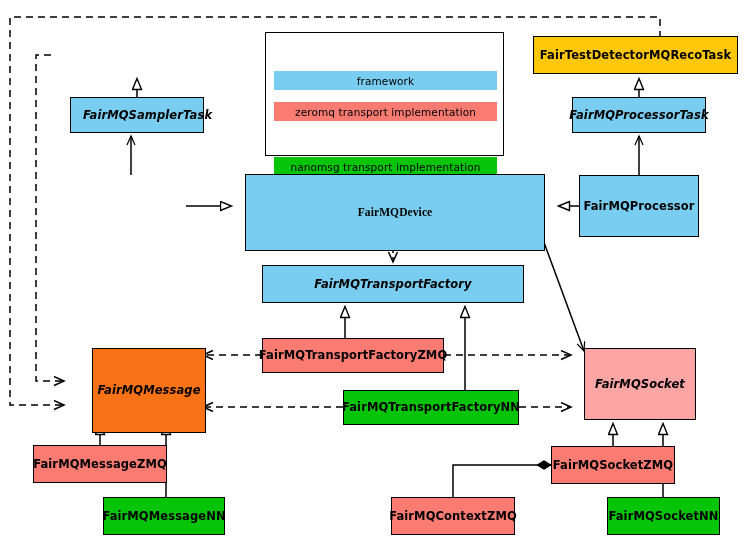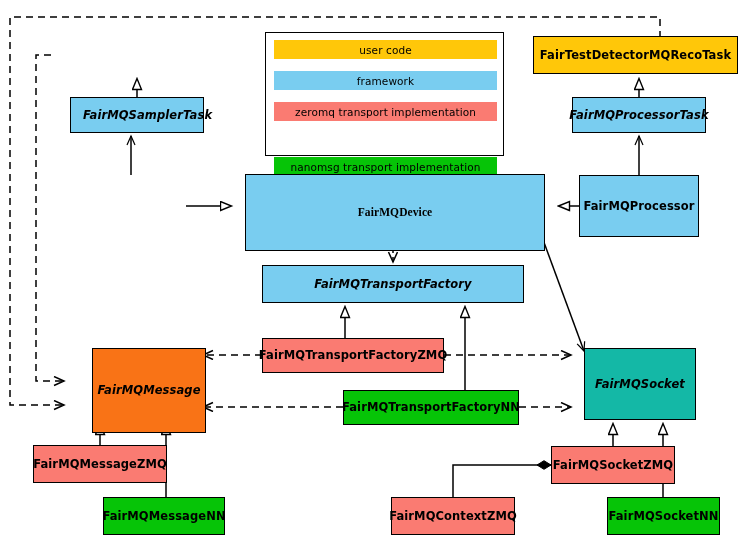--- a/index.html
+++ b/index.html
@@ -116,23 +116,20 @@
       <line x1="166" y1="497" x2="166" y2="424" marker-end="url(#hollowTri)"></line>
 
       <line x1="613" y1="446" x2="613" y2="424" marker-end="url(#hollowTri)"></line>
       <line x1="663" y1="497" x2="663" y2="424" marker-end="url(#hollowTri)"></line>
 
       <path d="M 551,465 L 453,465 L 453,497" marker-start="url(#filledDiamond)"></path>
     </g>
   </svg>
 
   <div class="legend-box" style="left:265px; top:32px; width:239px; height:124px;">
-    <div class="legend-row" style="left:8px; top:7px; width:223px; height:19px; background:#FFC709;">
-      <span>user code</span>
-    </div>
     <div class="legend-row" style="left:8px; top:38px; width:223px; height:19px; background:#79CDF0;">
       <span>framework</span>
     </div>
     <div class="legend-row" style="left:8px; top:69px; width:223px; height:19px; background:#FA7B72;">
       <span>zeromq transport implementation</span>
     </div>
     <div class="legend-row" style="left:8px; top:100px; width:223px; height:19px; background:#06C407;margin-top:24px;">
       <span>nanomsg transport implementation</span>
     </div>
   </div>
@@ -168,21 +165,21 @@
   </div>
 
   <div class="node" style="left:343px; top:390px; width:176px; height:35px; background:#06C407;">
     <span>FairMQTransportFactoryNN</span>
   </div>
 
   <div class="node abstract" style="left:92px; top:348px; width:114px; height:85px; background:#f97316;">
     <span>FairMQMessage</span>
   </div>
 
-  <div class="node abstract" style="left:584px; top:348px; width:112px; height:72px; background:#14b8a6;text-align:center;">
+  <div class="node abstract" style="left:584px; top:348px; width:112px; height:72px; background:#fca5a5;text-align:center;">
     <span>FairMQSocket</span>
   </div>
 
   <div class="node" style="left:33px; top:445px; width:134px; height:38px; background:#FA7B72;">
     <span>FairMQMessageZMQ</span>
   </div>
 
   <div class="node" style="left:103px; top:497px; width:122px; height:38px; background:#06C407;">
     <span>FairMQMessageNN</span>
   </div>

